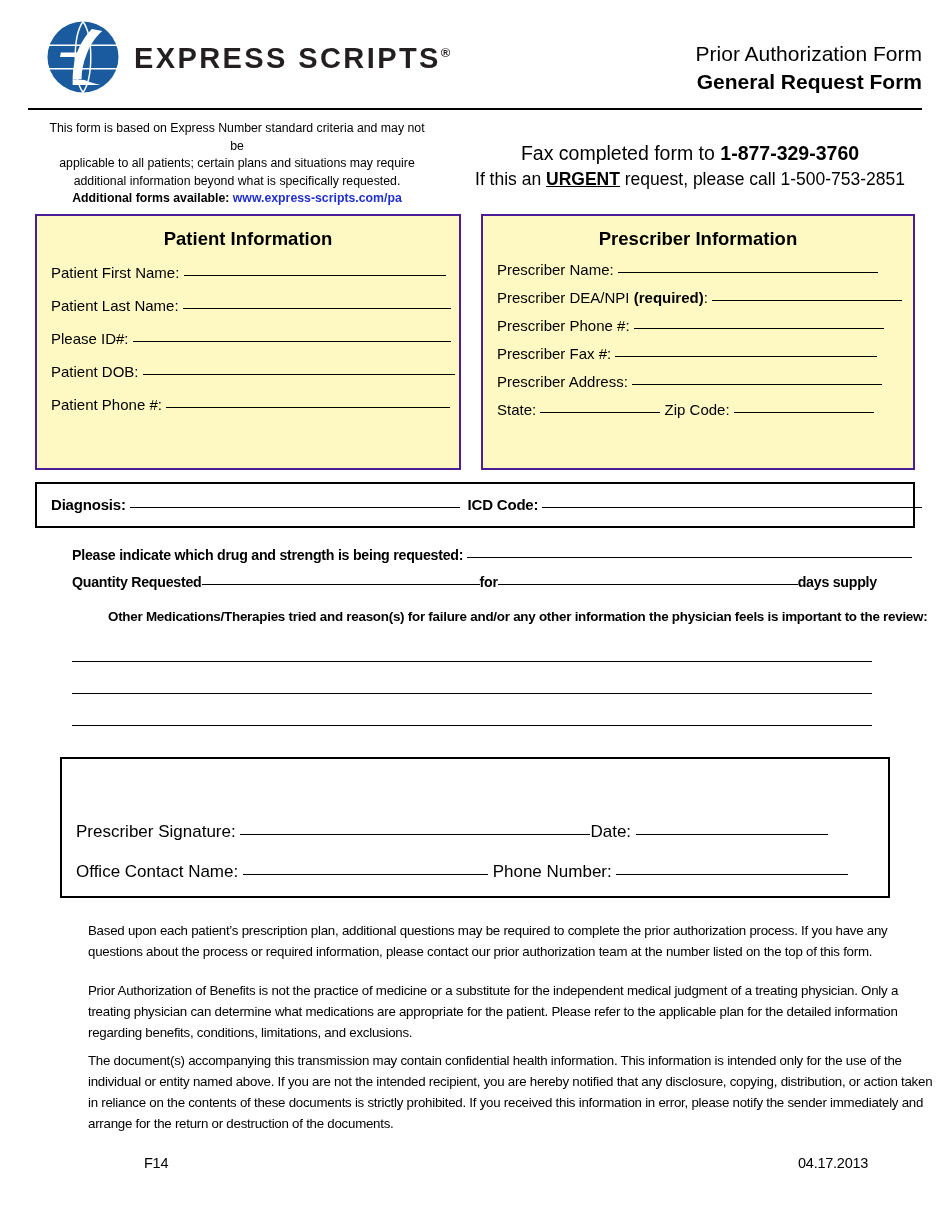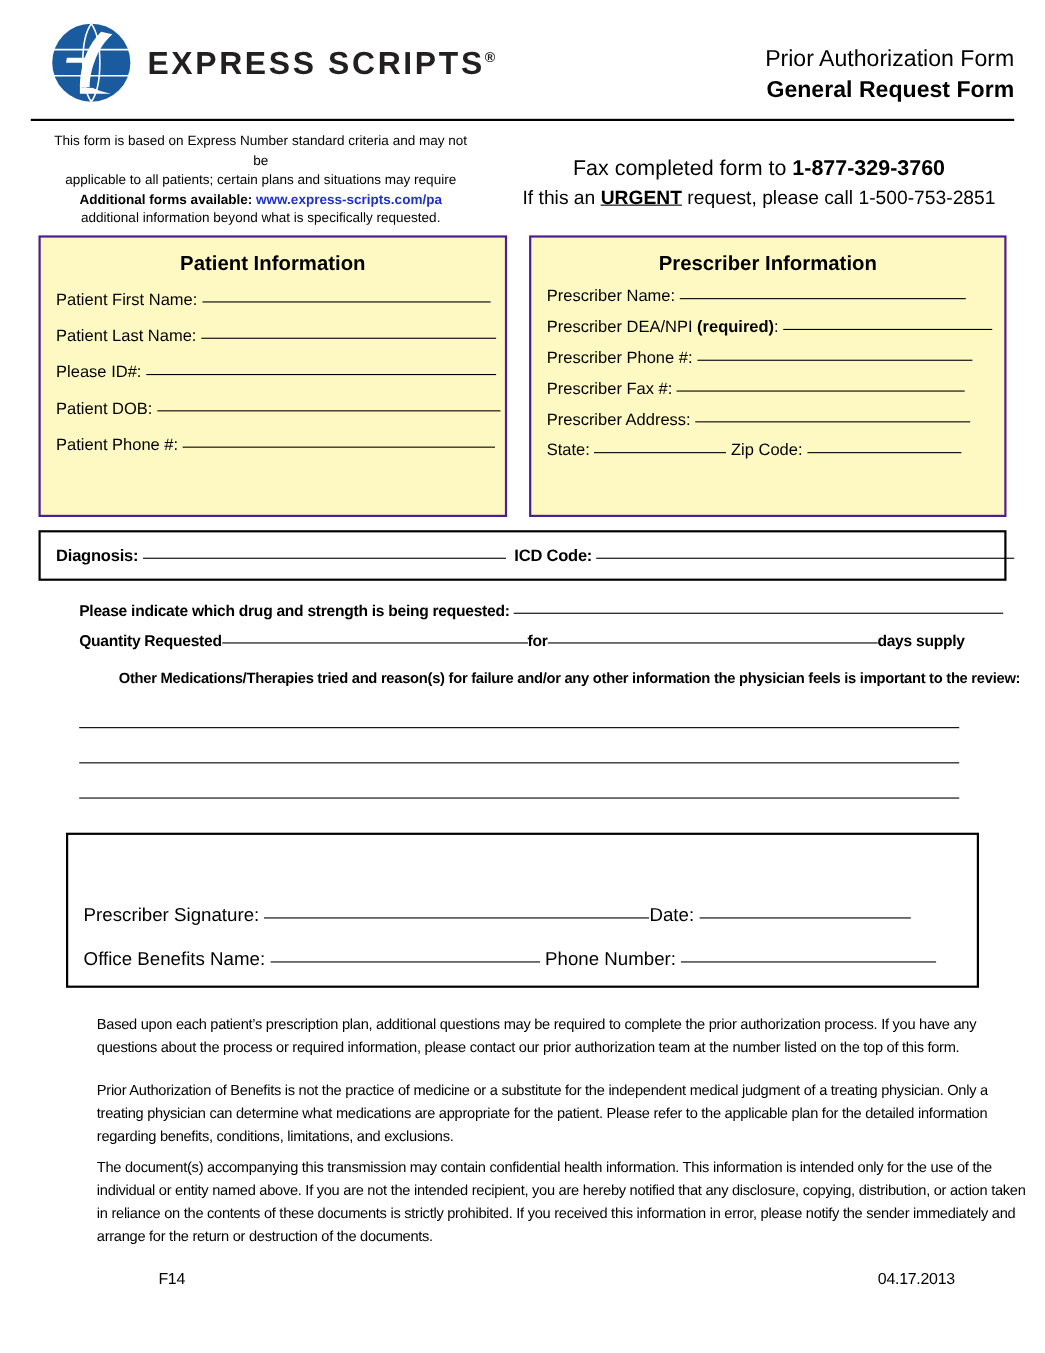--- a/index.html
+++ b/index.html
@@ -315,22 +315,22 @@
     <div class="header-right">
       <div class="hdr-line1">Prior Authorization Form</div>
       <div class="hdr-line2">General Request Form</div>
     </div>
   </div>
   <div class="hrule"></div>
 
   <div class="disclaimer">
     <div>This form is based on Express Number standard criteria and may not be</div>
     <div>applicable to all patients; certain plans and situations may require</div>
+    <div>additional information beyond what is specifically requested.</div>
     <div><span class="bold">Additional forms available:</span> <span class="link">www.express-scripts.com/pa</span></div>
-    <div>additional information beyond what is specifically requested.</div>
   </div>
 
   <div class="faxblock">
     <div class="fax-line1"><span>Fax completed form to </span><span class="bold">1-877-329-3760</span></div>
     <div class="fax-line2"><span>If this an </span><span class="urg">URGENT</span><span> request, please call 1-500-753-2851</span></div>
   </div>
 
   <div class="box" id="patient-box">
     <div class="box-title">Patient Information</div>
     <div class="field-list" id="patient-fields">
@@ -377,21 +377,21 @@
   <div class="blank-line" id="blank-2"></div>
   <div class="blank-line" id="blank-3"></div>
 
   <div id="signature-box">
     <div class="sig-row" id="sig-row-1">
       <span>Prescriber Signature:</span>
       <span class="rule" id="sig-rule" style="width: 350px;"></span><span>Date:</span>
       <span class="rule" id="date-rule" style="width: 192px;"></span>
     </div>
     <div class="sig-row" id="sig-row-2">
-      <span>Office Benefits Name:</span>
+      <span>Office Contact Name:</span>
       <span class="rule" id="office-rule" style="width: 245px;"></span>
       <span>Phone Number:</span>
       <span class="rule" id="phone-rule" style="width: 232px;"></span>
     </div>
   </div>
 
   <div class="para narrowtxt" id="para-1">Based upon each patient’s prescription plan, additional questions may be required to complete the prior authorization process.  If you have any questions about the process or required information, please contact our prior authorization team at the number listed on the top of this form.</div>
   <div class="para narrowtxt" id="para-2">Prior Authorization of Benefits is not the practice of medicine or a substitute for the independent medical judgment of a treating physician.  Only a treating physician can determine what medications are appropriate for the patient.  Please refer to the applicable plan for the detailed information regarding benefits, conditions, limitations, and exclusions.</div>
   <div class="para narrowtxt" id="para-3">The document(s) accompanying this transmission may contain confidential health information.  This information is intended only for the use of the individual or entity named above.  If you are not the intended recipient, you are hereby notified that any disclosure, copying, distribution, or action taken in reliance on the contents of these documents is strictly prohibited.  If you received this information in error, please notify the sender immediately and arrange for the return or destruction of the documents.</div>
 

